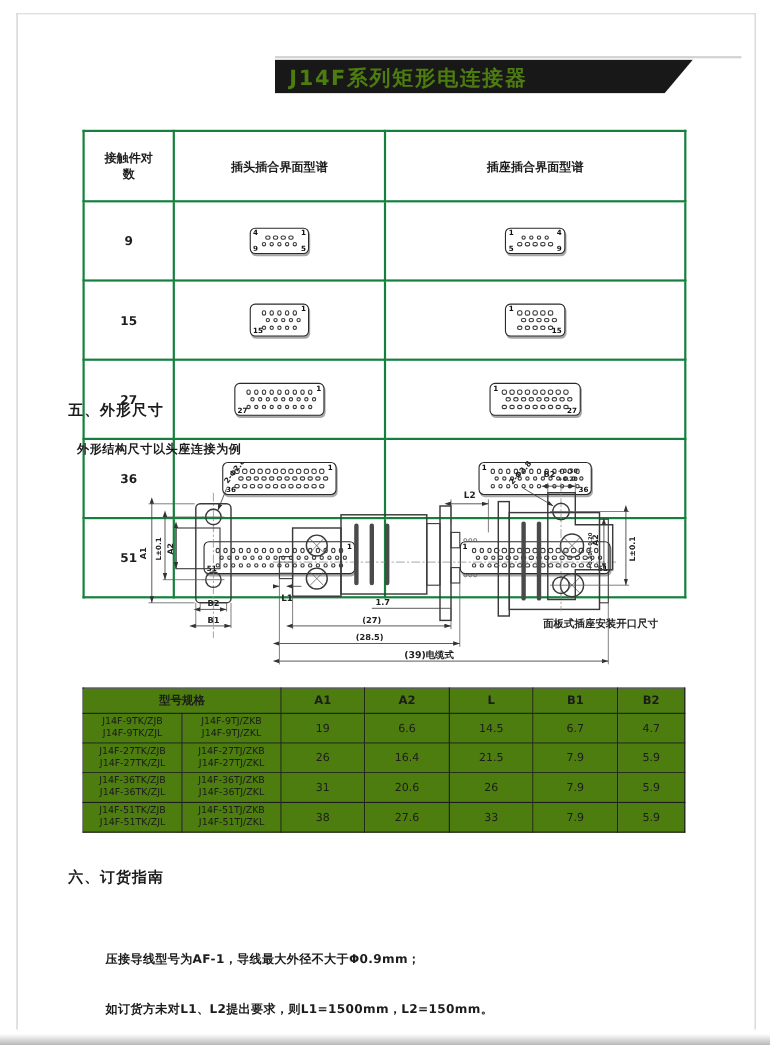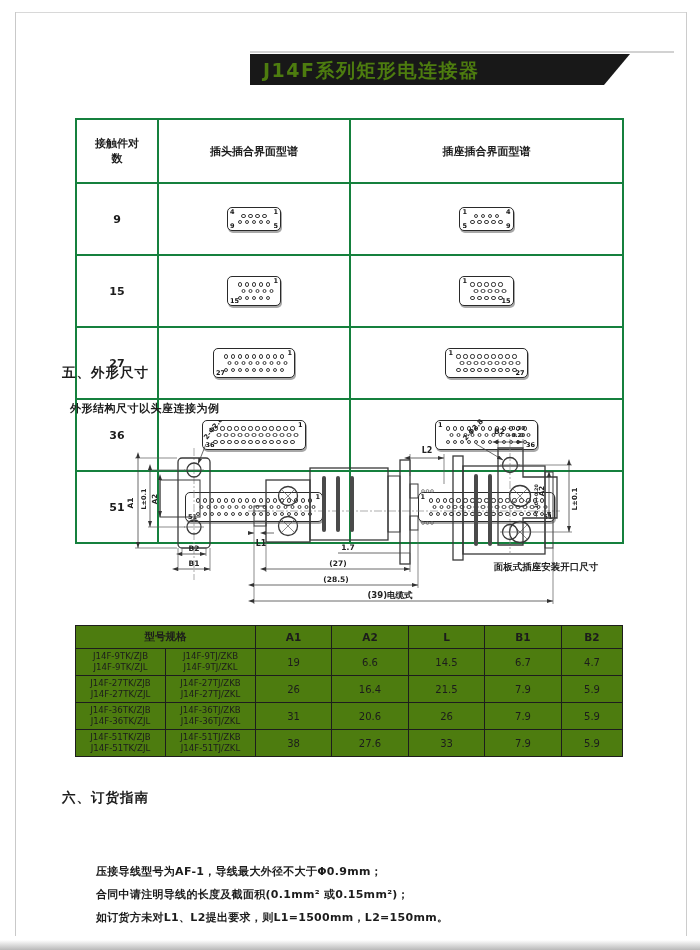--- a/index.html
+++ b/index.html
@@ -643,16 +643,15 @@
           <td>27.6</td>
           <td>33</td>
           <td>7.9</td>
           <td>5.9</td>
         </tr>
       </tbody>
   </table>
 
   <div class="abs h-section" style="left:62px;top:789px;">六、订货指南</div>
   <div class="abs order-line" style="left:96px;top:816px;">压接导线型号为AF-1，导线最大外径不大于Φ0.9mm；</div>
-  <div class="abs order-line" style="left:96px;top:839px;">合同中请注明导线的长度及截面积(0.1mm² 或0.15mm²)；</div>
   <div class="abs order-line" style="left:96px;top:862px;">如订货方未对L1、L2提出要求，则L1=1500mm，L2=150mm。</div>
 
 </div>
 
 </body></html>

